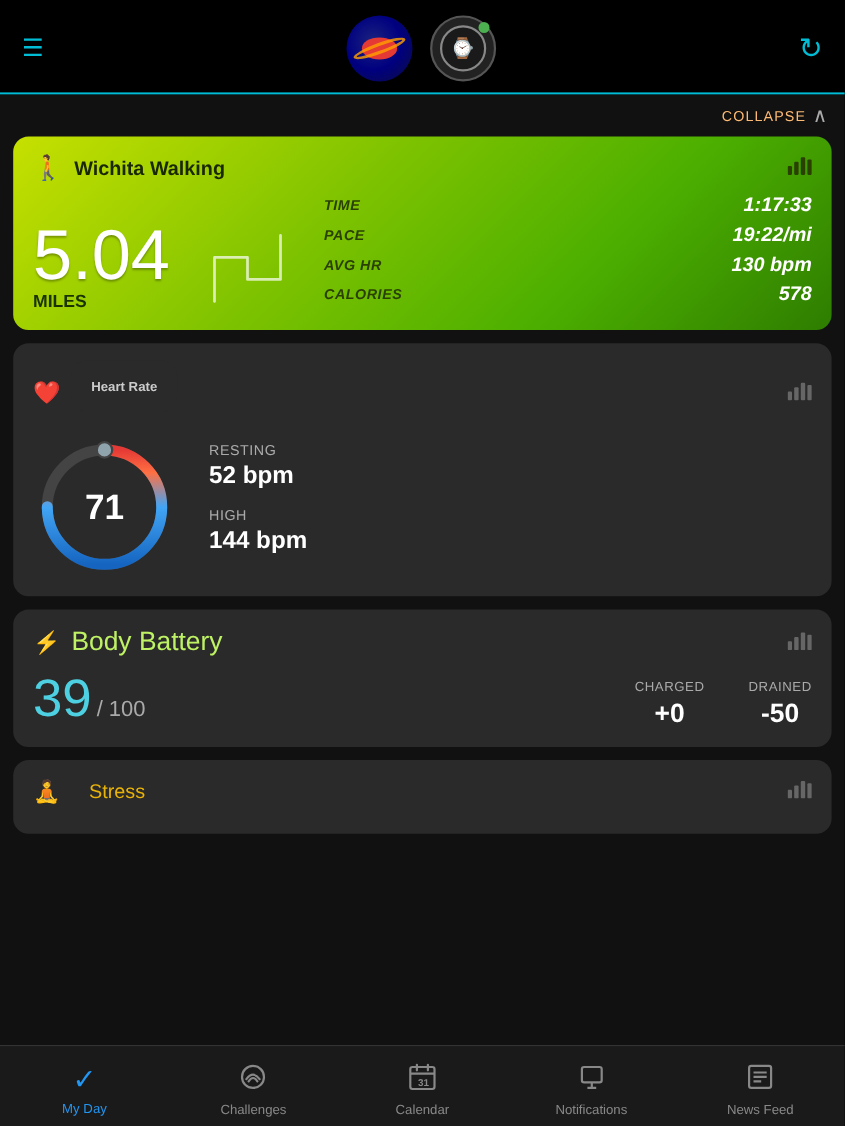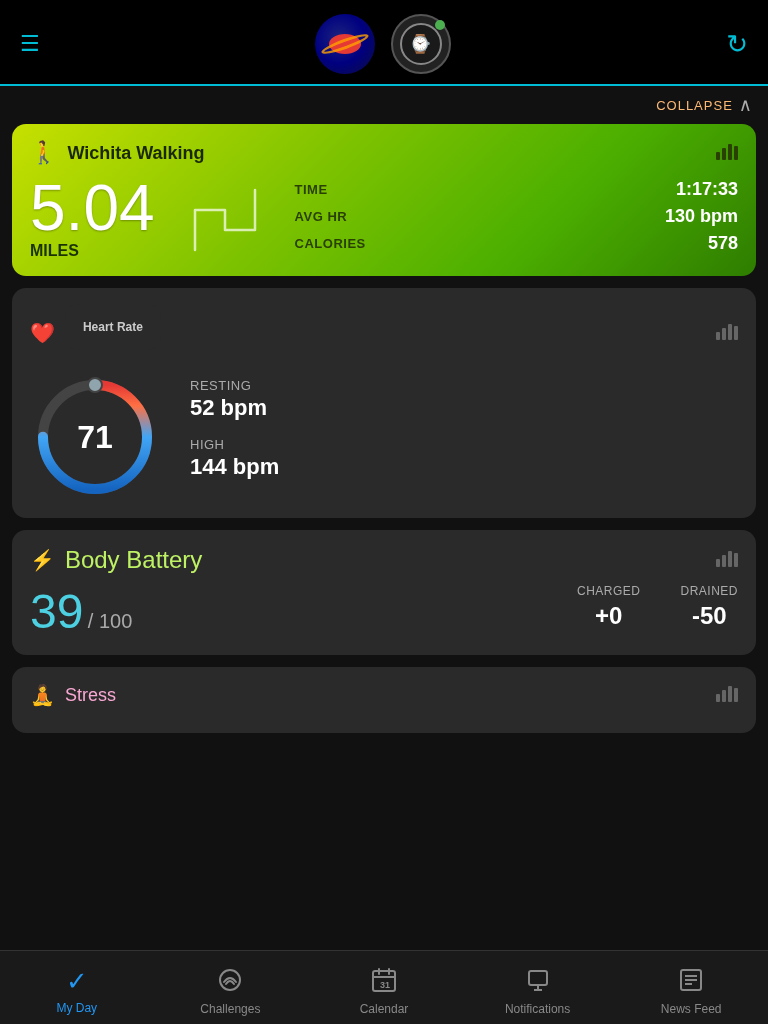--- a/index.html
+++ b/index.html
@@ -102,21 +102,21 @@
     .activity-card .big-number { color: #fff; text-shadow: 0 1px 2px rgba(0,0,0,0.3); }
     .unit-label { font-size: 16px; font-weight: 600; color: #fff; margin-top: 2px; }
     .activity-card .unit-label { color: #1a3300; }
 
     .route-sketch {
       flex: 0 0 80px; height: 80px;
       position: relative;
     }
     .route-sketch svg { width: 80px; height: 80px; }
 
-    .activity-stats { flex: 1; }
+    .activity-stats { flex: 1; font-style: italic; }
     .stat-row {
       display: flex; justify-content: space-between; align-items: center;
       margin-bottom: 6px;
     }
     .stat-label { font-size: 13px; font-weight: 600; letter-spacing: 0.5px; }
     .activity-card .stat-label { color: #2a4000; }
     .stat-value { font-size: 18px; font-weight: 700; }
     .activity-card .stat-value { color: #fff; }
 
     
@@ -138,21 +138,21 @@
       transform: translate(-50%, -50%);
       font-size: 32px; font-weight: 700; color: #fff;
     }
 
     .hr-stats { flex: 1; }
     .hr-stat-row { margin-bottom: 16px; }
     .hr-stat-label { font-size: 13px; color: #aaa; letter-spacing: 0.5px; margin-bottom: 2px; }
     .hr-stat-value { font-size: 22px; font-weight: 700; color: #fff; }
 
     
-    .bb-content { display: flex; align-items: flex-start; gap: 20px; margin-top: 10px; }
+    .bb-content { display: flex; align-items: flex-end; gap: 20px; margin-top: 10px; }
     .bb-number { font-size: 48px; font-weight: 300; color: #4dd0e1; }
     .bb-denom { font-size: 20px; color: #aaa; font-weight: 400; }
     .bb-stats { display: flex; gap: 40px; margin-left: auto; }
     .bb-stat { text-align: center; }
     .bb-stat-label { font-size: 12px; color: #aaa; letter-spacing: 0.5px; margin-bottom: 4px; }
     .bb-stat-value { font-size: 24px; font-weight: 700; color: #fff; }
     .bb-icon { font-size: 20px; color: #ff9800; }
 
     
     .stress-icon { font-size: 20px; color: #ff9800; }
@@ -221,20 +221,24 @@
       </div>
       <div class="route-sketch">
         <svg viewBox="0 0 80 80" fill="none">
           <polyline points="10,70 10,30 40,30 40,50 70,50 70,10" stroke="#fff" stroke-width="2.5" fill="none" stroke-linecap="round" stroke-linejoin="round" opacity="0.7"></polyline>
         </svg>
       </div>
       <div class="activity-stats">
         <div class="stat-row">
           <span class="stat-label">TIME</span>
           <span class="stat-value">1:17:33</span>
+        </div>
+        <div class="stat-row">
+          <span class="stat-label">PACE</span>
+          <span class="stat-value">19:22/mi</span>
         </div>
         <div class="stat-row">
           <span class="stat-label">AVG HR</span>
           <span class="stat-value">130 bpm</span>
         </div>
         <div class="stat-row">
           <span class="stat-label">CALORIES</span>
           <span class="stat-value">578</span>
         </div>
       </div>
@@ -319,21 +323,21 @@
           <div class="bb-stat-value">-50</div>
         </div>
       </div>
     </div>
   </div>
 
   <div class="dark-card">
     <div class="card-header">
       <div class="card-title-left">
         <span class="stress-icon">🧘</span>
-        <span class="card-title" style="color:#f9a8d4;font-size:18px;font-weight:500;">Stress</span>
+        <span class="card-title" style="color:#eab308;font-size:18px;font-weight:500;margin-left:16px;">Stress</span>
       </div>
       <span>
         <svg width="22" height="18" viewBox="0 0 22 18" fill="none">
           <rect x="0" y="10" width="4" height="8" fill="#666" rx="1"></rect>
           <rect x="6" y="6" width="4" height="12" fill="#666" rx="1"></rect>
           <rect x="12" y="2" width="4" height="16" fill="#666" rx="1"></rect>
           <rect x="18" y="4" width="4" height="14" fill="#666" rx="1"></rect>
         </svg>
       </span>
     </div>

